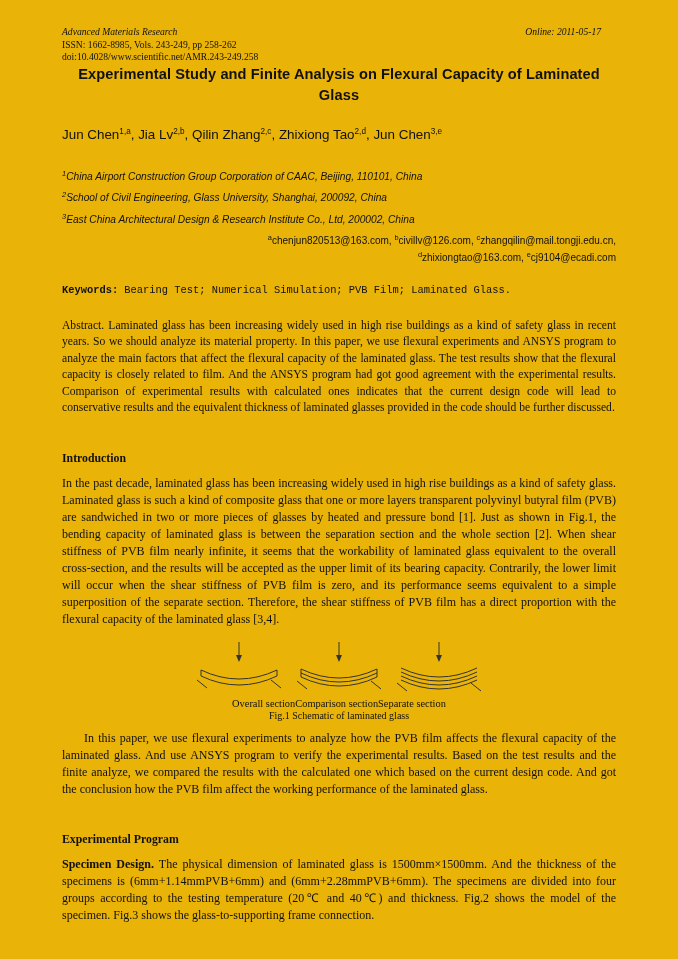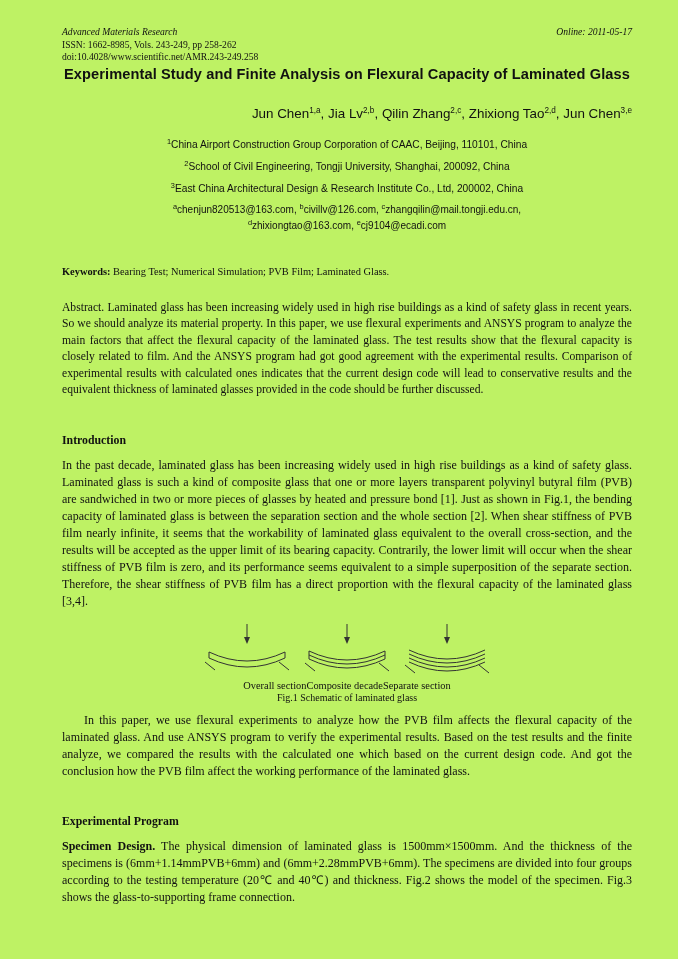--- a/index.html
+++ b/index.html
@@ -13,83 +13,84 @@
     font-family: "Liberation Serif", serif;
     color: #111;
     position: relative;
     overflow: hidden;
   }
   .page {
     position: absolute;
     left: 0; top: 0;
     width: 678px;
     height: 959px;
-    background: #bef264;
+    background: #eab308;
     box-sizing: border-box;
-    padding: 26px 46px 20px 62px;
+    padding: 26px 62px 20px 62px;
   }
   
   .hdr {
     position: relative;
     font-size: 9.6px;
     line-height: 1.32;
     font-family: "Liberation Serif", serif;
   }
   .hdr .journal {
     font-style: italic;
   }
   .hdr .line {
     white-space: nowrap;
   }
   .hdr .online {
     position: absolute;
-    right: 0;
+    right: 15px;
     top: 0;
     font-style: italic;
     font-size: 9.6px;
   }
   
   .title {
     text-align: center;
     font-family: "Liberation Sans", sans-serif;
     font-weight: bold;
     font-size: 14.6px;
     line-height: 1.45;
     letter-spacing: 0.1px;
   }
   
   .authors {
     margin-top: 20px;
-    text-align: right;
+    text-align: left;
     font-family: "Liberation Sans", sans-serif;
     font-size: 13.4px;
     line-height: 1.4;
   }
   .authors sup { font-size: 8.2px; }
   .affil {
-    margin-top: 11px;
-    text-align: center;
+    margin-top: 21px;
+    text-align: left;
     font-family: "Liberation Sans", sans-serif;
     font-size: 10.2px;
     line-height: 1.9;
+    font-style: italic;
   }
   .affil div { margin-bottom: 2px; }
   .affil sup { font-size: 7.4px; }
   .emails {
     margin-top: 0;
-    text-align: center;
+    text-align: right;
     font-family: "Liberation Sans", sans-serif;
     font-size: 10px;
     line-height: 1.55;
   }
   .emails sup { font-size: 7.4px; }
   
   .keywords {
-    margin-top: 31px;
-    font-family: Liberation Serif, serif;
+    margin-top: 18px;
+    font-family: Liberation Mono, monospace;
     font-size: 10.4px;
     line-height: 1.4;
   }
   .keywords b { font-weight: bold; }
   
   .abstract {
     margin-top: 20px;
     font-size: 11.6px;
     line-height: 1.42;
     text-align: justify;
@@ -141,21 +142,21 @@
     <div class="line">doi:10.4028/www.scientific.net/AMR.243-249.258</div>
     <div class="online">Online: 2011-05-17</div>
   </div>
 
   <div class="title">Experimental Study and Finite Analysis on Flexural Capacity of Laminated Glass</div>
 
   <div class="authors" id="authors"><span>Jun Chen</span><sup>1,a</sup>, <span>Jia Lv</span><sup>2,b</sup>, <span>Qilin Zhang</span><sup>2,c</sup>, <span>Zhixiong Tao</span><sup>2,d</sup>, <span>Jun Chen</span><sup>3,e</sup></div>
 
   <div class="affil" id="affils">
       <div><sup>1</sup><span>China Airport Construction Group Corporation of CAAC, Beijing, 110101, China</span></div>
-      <div><sup>2</sup><span>School of Civil Engineering, Tongji University, Shanghai, 200092, China</span></div>
+      <div><sup>2</sup><span>School of Civil Engineering, Glass University, Shanghai, 200092, China</span></div>
       <div><sup>3</sup><span>East China Architectural Design &amp; Research Institute Co., Ltd, 200002, China</span></div>
     </div>
 
   <div class="emails" id="emails">
       <div><sup>a</sup><span>chenjun820513@163.com, </span><sup>b</sup><span>civillv@126.com, </span><sup>c</sup><span>zhangqilin@mail.tongji.edu.cn,</span></div>
       <div><sup>d</sup><span>zhixiongtao@163.com, </span><sup>e</sup><span>cj9104@ecadi.com</span></div>
     </div>
 
   <div class="keywords">
     <b>Keywords:</b><span> Bearing Test; Numerical Simulation; PVB Film; Laminated Glass.</span>
@@ -196,21 +197,21 @@
         <path d="M212 28 Q250 46 288 28"></path>
         <path d="M212 32 Q250 50 288 32"></path>
         <path d="M212 36 Q250 54 288 36"></path>
         <path d="M212 40 Q250 58 288 40"></path>
         <line x1="208" y1="43" x2="218" y2="51"></line>
         <line x1="282" y1="43" x2="292" y2="51"></line>
       </g>
     </svg>
     <div class="fig-sublabels">
       <span>Overall section</span>
-      <span>Composite decade</span>
+      <span>Comparison section</span>
       <span>Separate section</span>
     </div>
     <div class="fig-caption">Fig.1 Schematic of laminated glass</div>
   </div>
 
   <div class="para indent">In this paper, we use flexural experiments to analyze how the PVB film affects the flexural capacity of the laminated glass. And use ANSYS program to verify the experimental results. Based on the test results and the finite analyze, we compared the results with the calculated one which based on the current design code. And got the conclusion how the PVB film affect the working performance of the laminated glass.</div>
 
   <div class="sec-head">Experimental Program</div>
   <div class="para">
     <b>Specimen Design.</b><span> The physical dimension of laminated glass is 1500mm×1500mm. And the thickness of the specimens is (6mm+1.14mmPVB+6mm) and (6mm+2.28mmPVB+6mm). The specimens are divided into four groups according to the testing temperature (20℃ and 40℃) and thickness. Fig.2 shows the model of the specimen. Fig.3 shows the glass-to-supporting frame connection.</span>

